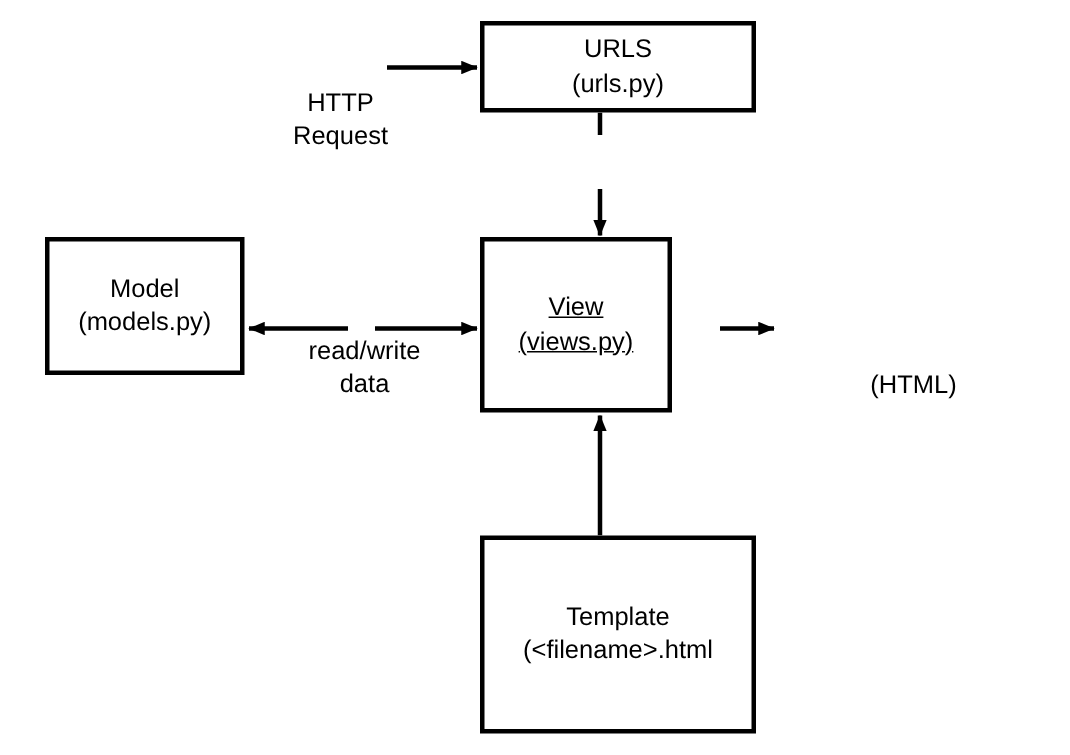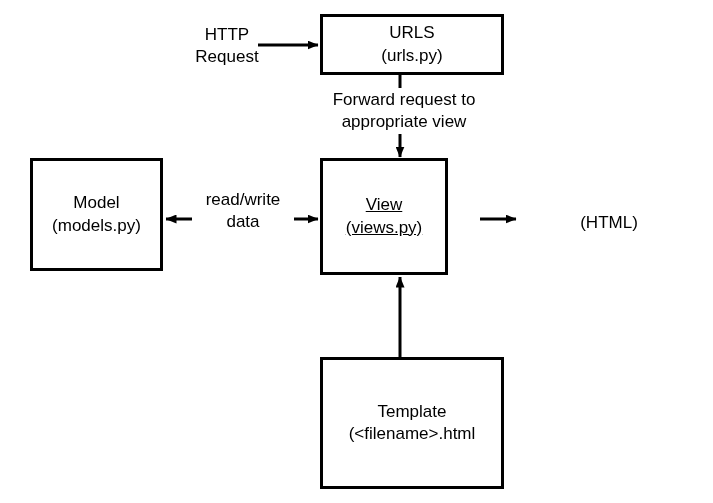--- a/index.html
+++ b/index.html
@@ -33,39 +33,40 @@
     white-space: nowrap;
     z-index: 3;
   }
   .node .ln2 { display: block; }
 
   
   #node-urls { left: 320px; top: 14px; width: 184px; height: 61px; }
   
   #node-view { left: 320px; top: 158px; width: 128px; height: 117px; text-decoration: underline; }
   
-  #node-model { left: 30px; top: 158px; width: 133px; height: 113px; }
+  #node-model { left: 30px; top: 158px; width: 133px; height: 92px; }
   
   #node-template { left: 320px; top: 357px; width: 184px; height: 132px; }
   
   #node-template .tpl-text {
     position: absolute;
     left: 50%;
     top: 50%;
     transform: translate(-50%, -50%);
     width: 230px;
   }
 
   .floating-label {
     position: absolute;
     font-size: 17px;
     line-height: 1.30;
     text-align: center;
     white-space: nowrap;
     z-index: 4;
+    margin-top: 34px;
   }
   .label-bg {
     background: #ffffff;
   }
 
   
   #label-http-request { left: 168px; top: 24px; width: 118px; }
   #label-http-response { left: 520px; top: 190px; width: 178px; }
   #label-forward { left: 312px; top: 88px; width: 176px; padding: 1px 4px; }
   #label-readwrite { left: 192px; top: 188px; width: 96px; padding: 1px 3px; }
@@ -143,23 +144,19 @@
   <div class="floating-label" id="label-http-request">
     <span>HTTP</span><br>
     <span>Request</span>
   </div>
 
   <div class="floating-label" id="label-http-response">
     <br>
     <span>(HTML)</span>
   </div>
 
-  <div class="floating-label label-bg" id="label-forward">
-    <span>Forward request to</span><br>
-    <span>appropriate view</span>
-  </div>
 
   <div class="floating-label label-bg" id="label-readwrite">
     <span>read/write</span><br>
     <span>data</span>
   </div>
 
 </div>
 
 </body></html>

